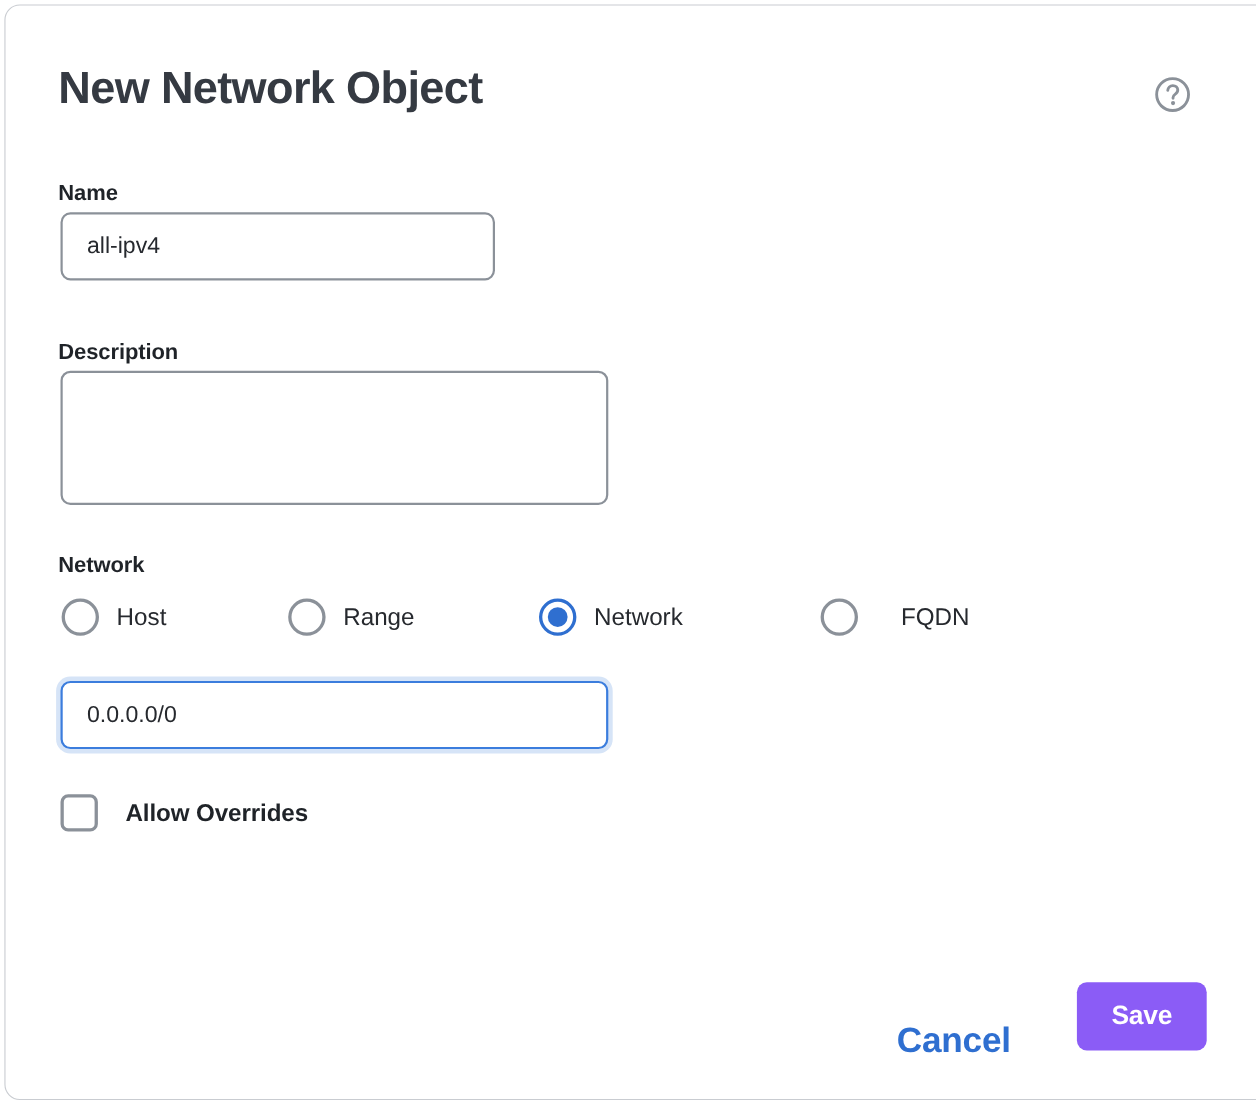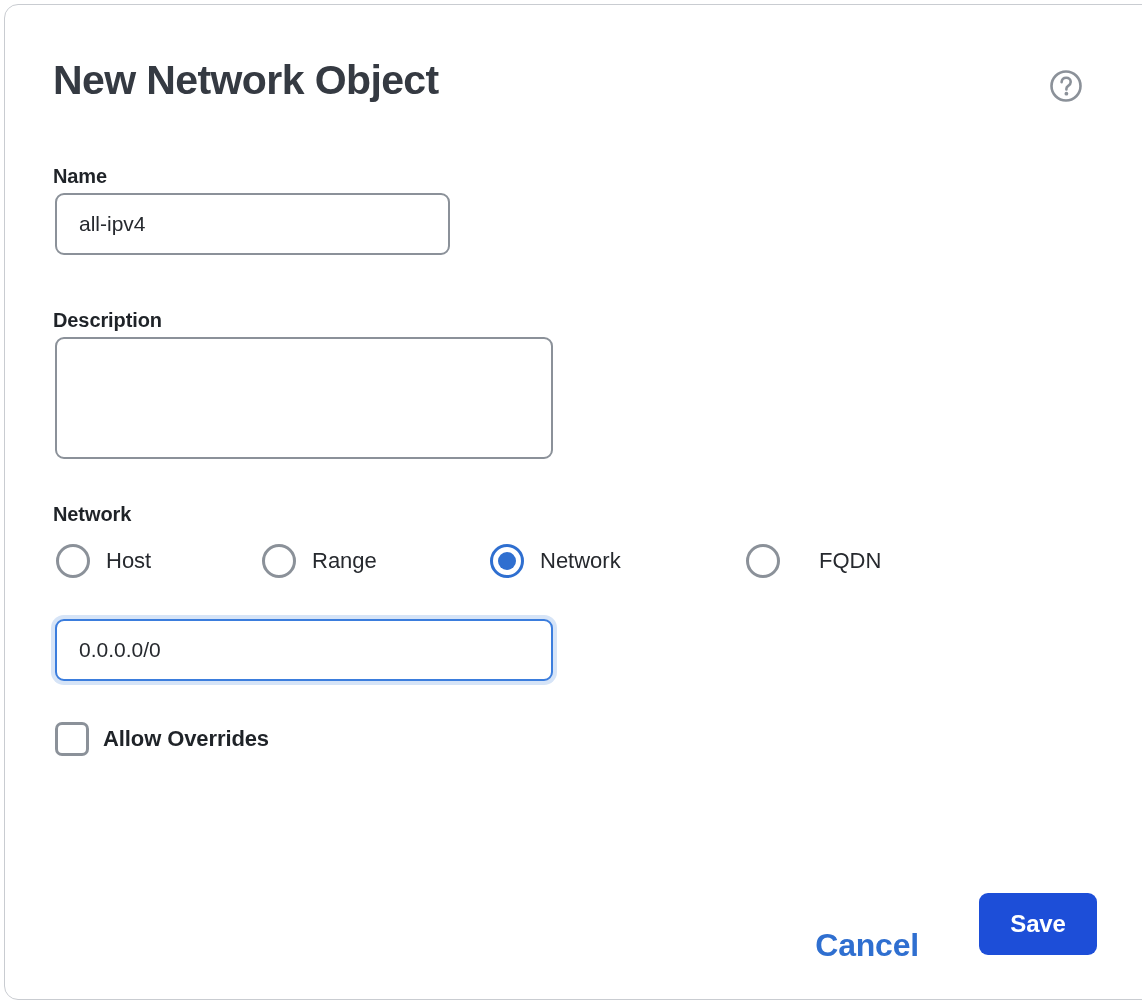--- a/index.html
+++ b/index.html
@@ -178,21 +178,21 @@
   #allow-overrides-box {
     width: 34px;
     height: 34px;
     box-sizing: border-box;
     border: 3px solid #8b9199;
     border-radius: 7px;
     background: #ffffff;
     flex: 0 0 auto;
   }
   #allow-overrides-label {
-    margin-left: 14px;
+    margin-left: 25px;
     font-size: 22px;
     font-weight: bold;
     color: #1f2328;
     white-space: nowrap;
     letter-spacing: -0.1px;
   }
 
   
   #dialog-footer {
     position: absolute;
@@ -214,21 +214,21 @@
     color: #2f6fd0;
     cursor: pointer;
     letter-spacing: -0.2px;
   }
   #save-button {
     position: absolute;
     right: 50px;
     top: 8px;
     width: 118px;
     height: 62px;
-    background: #1d4ed8;
+    background: #8b5cf6;
     border: none;
     border-radius: 9px;
     font-family: "Liberation Sans", sans-serif;
     font-size: 24px;
     font-weight: bold;
     color: #ffffff;
     cursor: pointer;
     letter-spacing: -0.2px;
   }
 </style>

